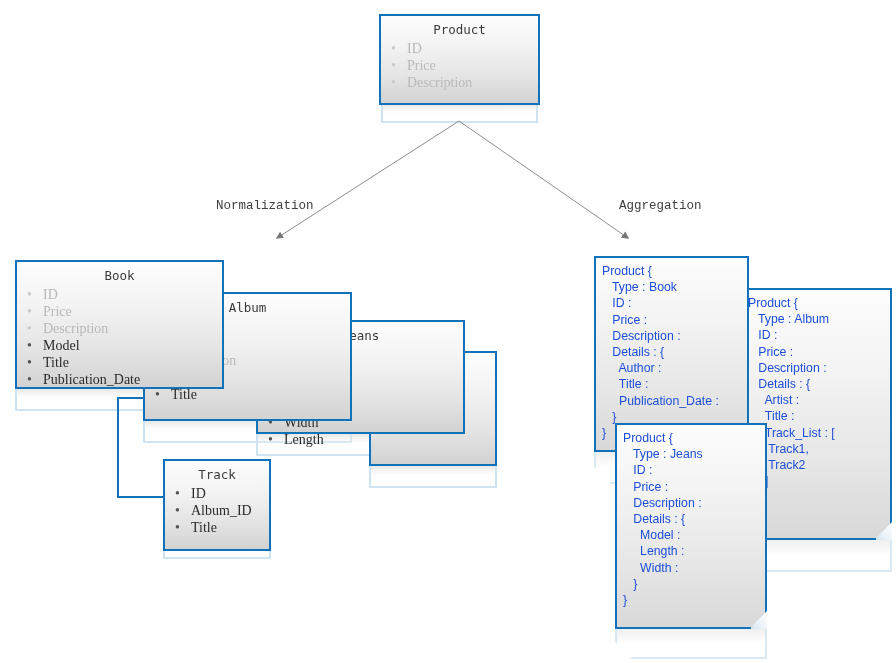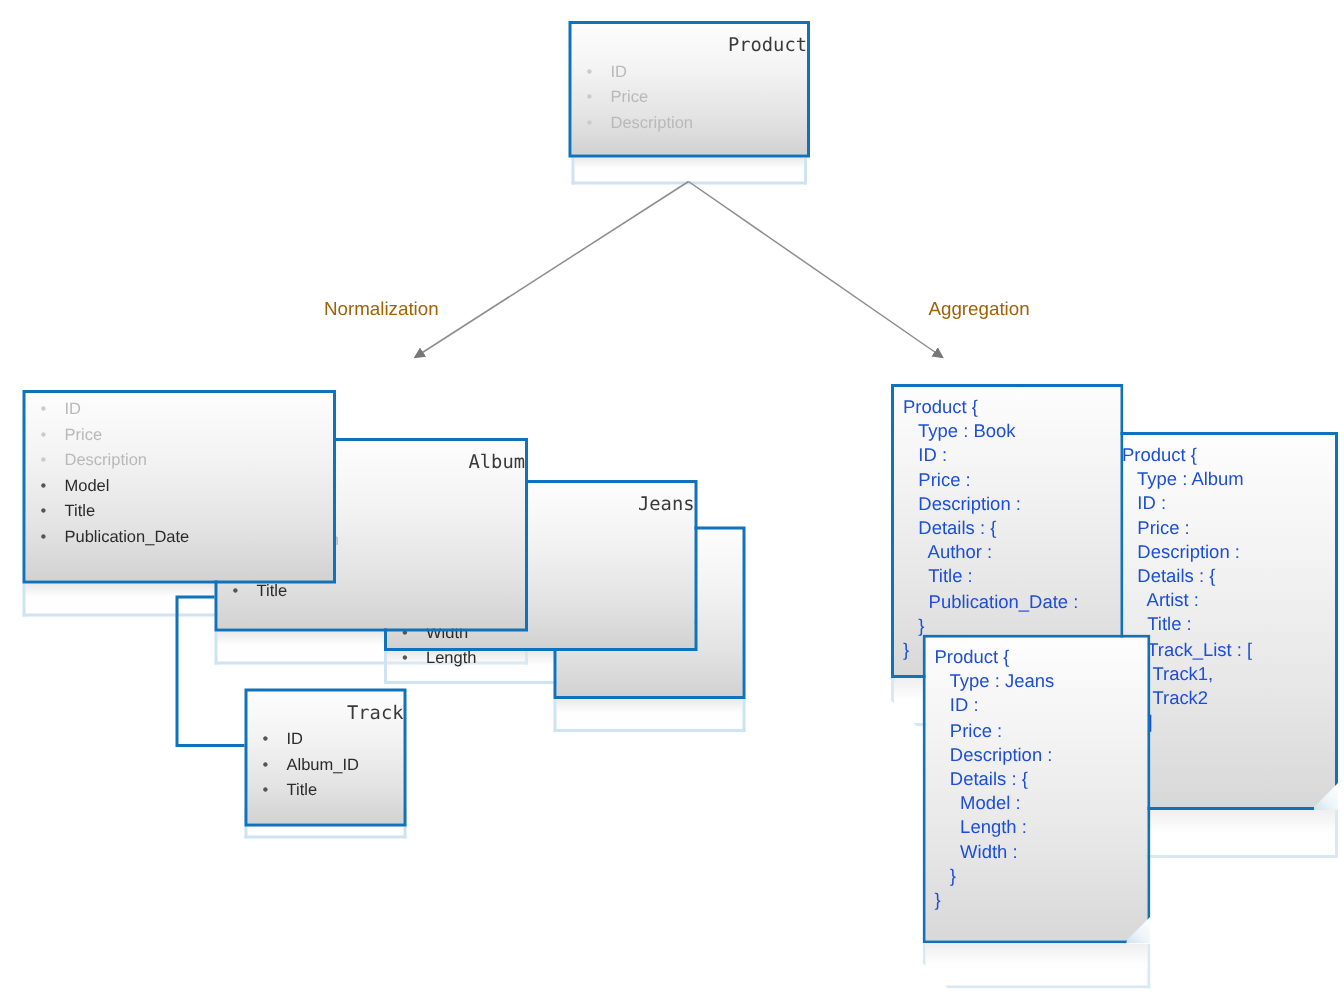--- a/index.html
+++ b/index.html
@@ -29,30 +29,30 @@
     background:linear-gradient(180deg,rgba(226,226,226,.75) 0%,rgba(250,250,250,.25) 45%,rgba(255,255,255,0) 100%);
     z-index:1;
     pointer-events:none;
   }
 
   
   .entity .ttl{
     font-family:"DejaVu Sans Mono", monospace;
     font-size:12.5px;
     color:#3a3a3a;
-    text-align:right;
+    text-align:center;
     padding-top:6px;
     letter-spacing:0px;
   }
   .entity ul{
     list-style:none;
     margin:3px 0 0 0;
     padding:0 0 0 10px;
-    font-family:Liberation Sans, sans-serif;
-    font-size:11px;
+    font-family:Liberation Serif, serif;
+    font-size:14px;
     line-height:17px;
     color:#2b2b2b;
   }
   .entity li{white-space:nowrap;}
   .entity li .b{display:inline-block;width:16px;color:#555;}
   .entity li.dim{color:#b9b9b9;}
   .entity li.dim .b{color:#cbcbcb;}
 
   
   .doc{
@@ -98,23 +98,23 @@
     border-top:none;
     background:linear-gradient(180deg,rgba(228,228,228,.6) 0%,rgba(252,252,252,.18) 50%,rgba(255,255,255,0) 100%);
     clip-path:polygon(0 0,100% 0,100% 100%,17px 100%,0 calc(100% - 17px));
     z-index:1;
     pointer-events:none;
   }
 
   
   .edge-label{
     position:absolute;
-    font-family:Liberation Sans, sans-serif;
+    font-family:Liberation Mono, monospace;
     font-size:12.5px;
-    color:#a16207;
+    color:#404040;
     white-space:nowrap;
     z-index:6;
   }
 
   
   #wires{position:absolute;left:0;top:0;width:896px;height:663px;z-index:3;pointer-events:none;}
 
   .dots{
     position:absolute;
     width:100%;
@@ -162,20 +162,21 @@
         <li class="dim"><span class="b">•</span><span>ID</span></li>
         <li class="dim"><span class="b">•</span><span>Price</span></li>
         <li class="dim"><span class="b">•</span><span>Description</span></li>
       </ul>
   </div>
 
   <div class="edge-label" style="left:216px;top:199px;">Normalization</div>
   <div class="edge-label" style="left:619px;top:199px;">Aggregation</div>
 
   <div class="shape entity" style="left:15px;top:260px;width:209px;height:129px;z-index:9;">
+    <div class="ttl">Book</div>
     <ul>
         <li class="dim"><span class="b">•</span><span>ID</span></li>
         <li class="dim"><span class="b">•</span><span>Price</span></li>
         <li class="dim"><span class="b">•</span><span>Description</span></li>
         <li><span class="b">•</span><span>Model</span></li>
         <li><span class="b">•</span><span>Title</span></li>
         <li><span class="b">•</span><span>Publication_Date</span></li>
       </ul>
   </div>
 

